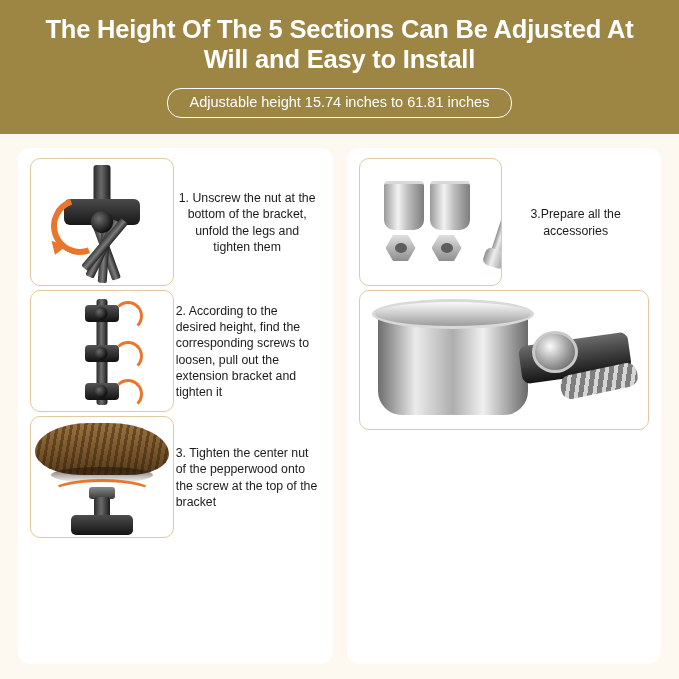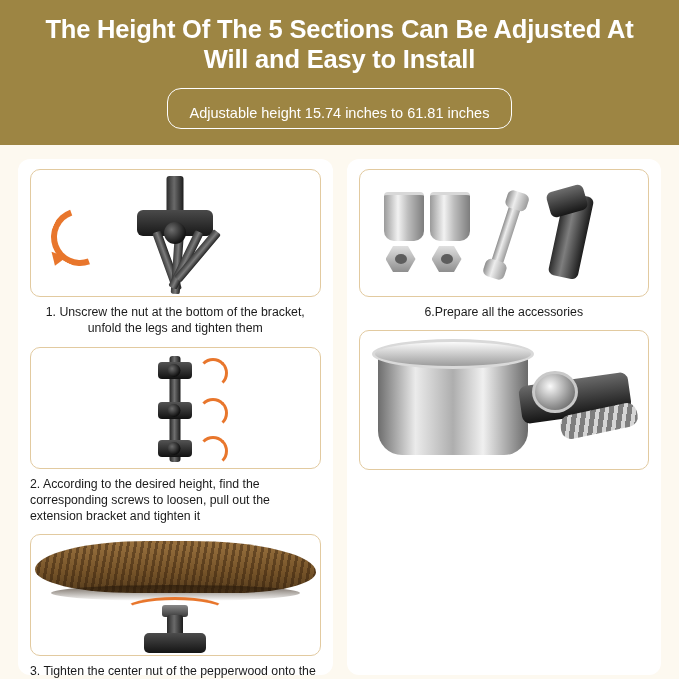--- a/index.html
+++ b/index.html
@@ -38,21 +38,21 @@
   .header-sub-wrap {
     margin-top: 14px;
     display: flex;
     justify-content: center;
   }
   .header-sub {
     border: 1.5px solid #ffffff;
     border-radius: 14px;
     color: #ffffff;
     font-size: 14.5px;
-    padding: 17px 22px 6px 22px;
+    padding: 6px 22px 6px 22px;
     display: inline-block;
     line-height: 1.1;
   }
 
   
   .content {
     display: flex;
     gap: 14px;
     padding: 14px 18px 18px 18px;
     box-sizing: border-box;
@@ -63,21 +63,20 @@
     background: #ffffff;
     border-radius: 12px;
     padding: 10px 12px 10px 12px;
     box-sizing: border-box;
     display: flex;
     flex-direction: column;
     gap: 4px;
   }
   .step {
     display: flex;
-    flex-direction: column;
     align-items: center;
   }
   .imgbox {
     border: 1.3px solid #e2caa0;
     border-radius: 10px;
     background: #ffffff;
     width: 100%;
     box-sizing: border-box;
     position: relative;
     overflow: hidden;
@@ -382,21 +381,21 @@
           <div class="scene">
             <div class="cup" style="left:24px;top:22px;"></div>
             <div class="cup" style="left:70px;top:22px;"></div>
             <div class="nut" style="left:26px;top:76px;"></div>
             <div class="nut" style="left:72px;top:76px;"></div>
             <div class="wrench" style="left:140px;top:28px;"></div>
             <div class="clip-body" style="left:196px;top:24px;"></div>
             <div class="clip-jaw" style="left:188px;top:18px;"></div>
           </div>
         </div>
-        <div class="caption cap-center">6.Prepare all the accessories</div>
+        <div class="caption cap-center">3.Prepare all the accessories</div>
       </div>
 
 
       <div class="step">
         <div class="imgbox r3">
           <div class="scene">
             <div class="c3-cup"></div>
             <div class="c3-rim"></div>
             <div class="c3-clamp"></div>
             <div class="c3-spring"></div>

